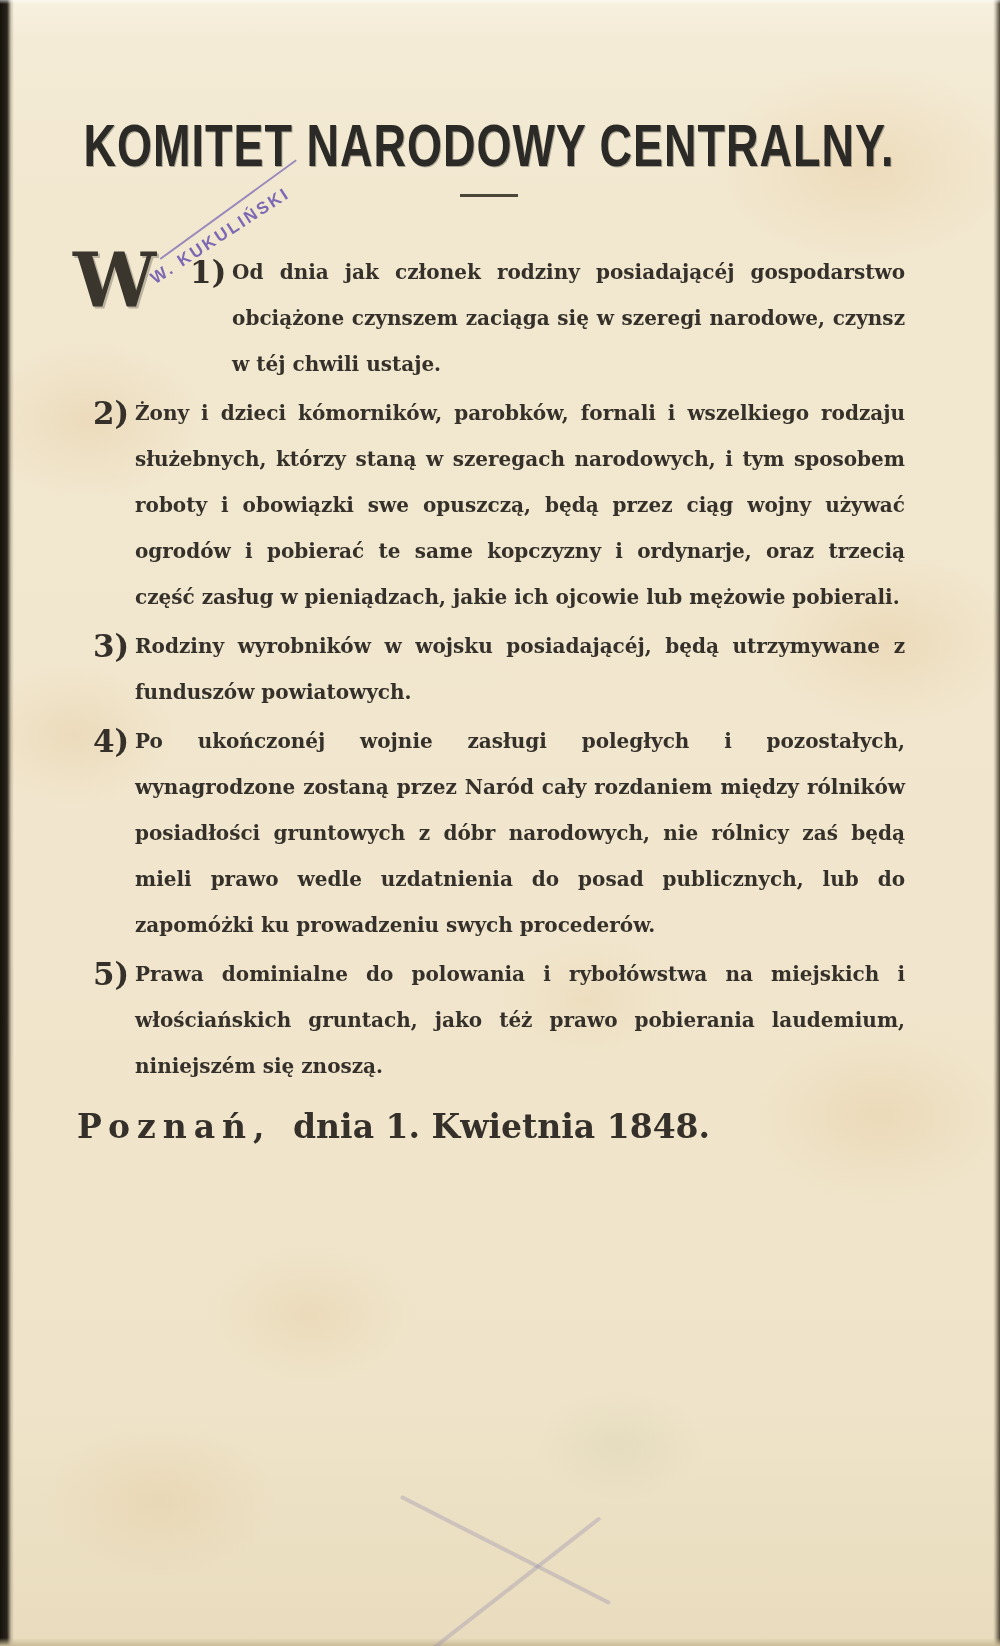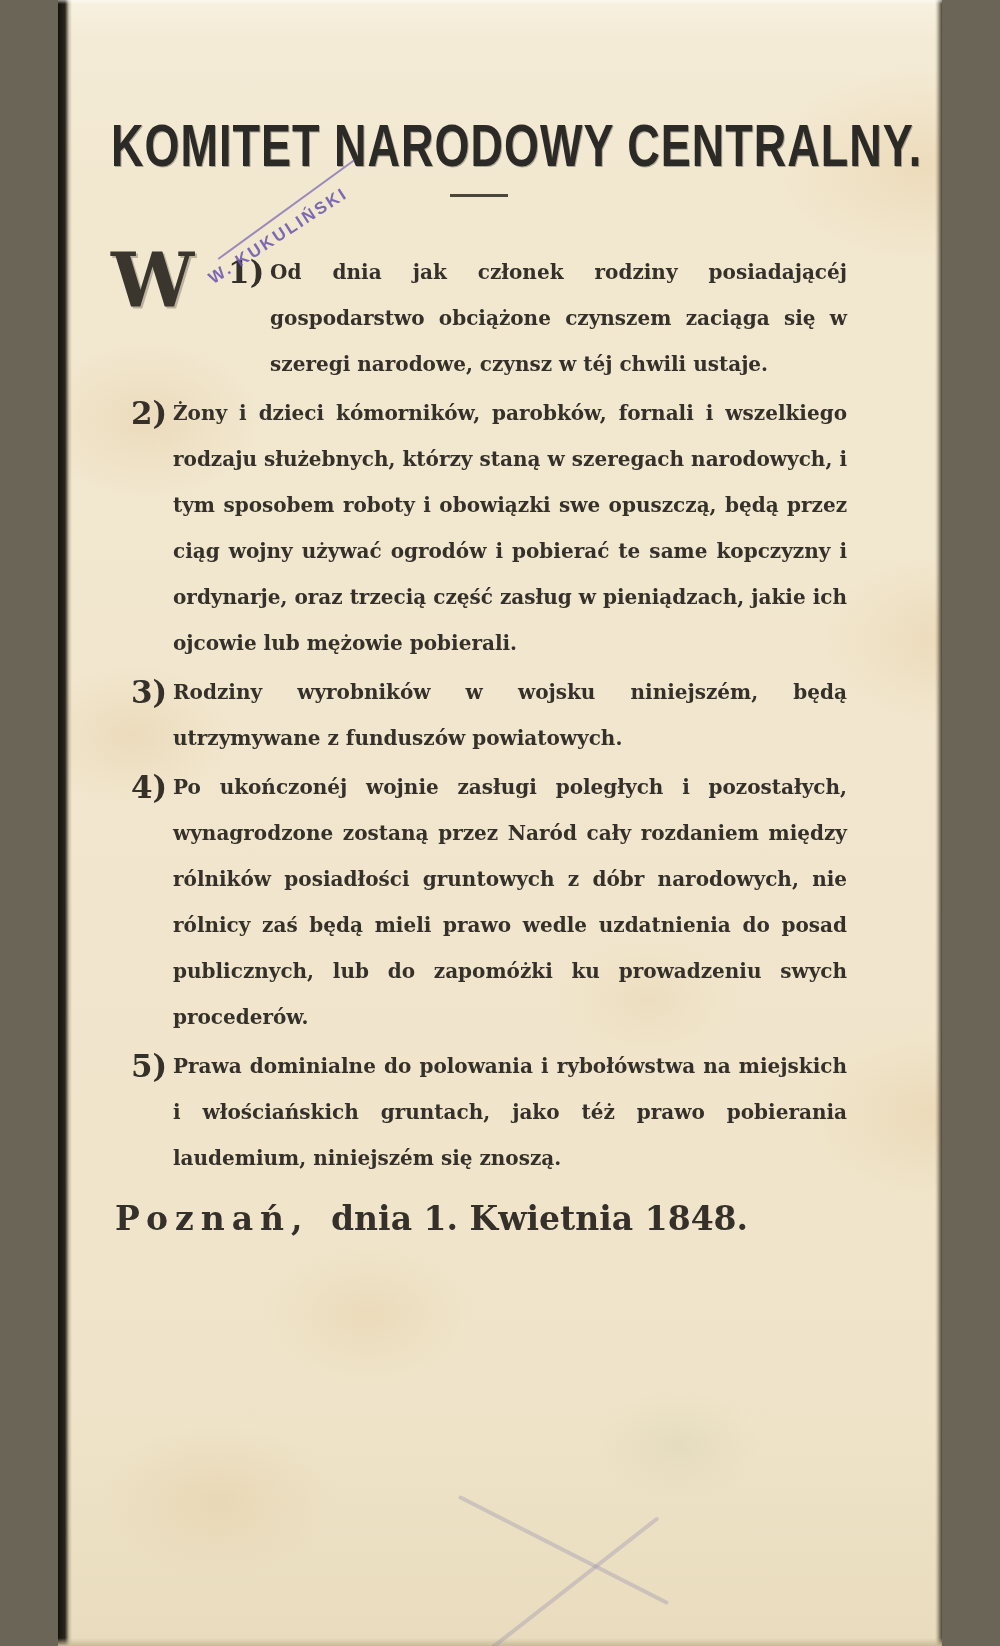--- a/index.html
+++ b/index.html
@@ -1,35 +1,35 @@
 <!DOCTYPE html>
 <html><head>
 <meta charset="utf-8">
 <style>
   html,body{margin:0;padding:0;background:#6b6557;}
   .page{
     position:relative;
-    width:884px;height:1646px;
+    width:1000px;height:1646px;
     margin:0 auto;
     background:
       radial-gradient(ellipse 220px 140px at 865px 165px, rgba(214,160,88,0.18), rgba(214,160,88,0) 70%),
       radial-gradient(ellipse 160px 110px at 90px 420px,  rgba(205,150,80,0.15), rgba(205,150,80,0) 70%),
       radial-gradient(ellipse 180px 120px at 890px 640px, rgba(210,155,85,0.16), rgba(210,155,85,0) 70%),
       radial-gradient(ellipse 140px 100px at 75px 735px,  rgba(205,150,80,0.14), rgba(205,150,80,0) 70%),
       radial-gradient(ellipse 200px 130px at 880px 1115px,rgba(210,155,85,0.15), rgba(210,155,85,0) 70%),
       radial-gradient(ellipse 150px 100px at 310px 1315px,rgba(205,150,80,0.12), rgba(205,150,80,0) 70%),
       radial-gradient(ellipse 130px 90px  at 590px 1000px,rgba(205,150,80,0.10), rgba(205,150,80,0) 70%),
       radial-gradient(ellipse 170px 110px at 160px 1500px,rgba(205,150,80,0.12), rgba(205,150,80,0) 70%),
       radial-gradient(ellipse 120px 80px  at 620px 1445px,rgba(150,160,120,0.10), rgba(150,160,120,0) 70%),
       linear-gradient(180deg,#f7f1e0 0,#f4ebd6 40px,#f2e8d0 200px,#f1e6cd 900px,#efe4c9 1400px,#e9dcbe 1646px);
     overflow:hidden;
     font-family:"DejaVu Serif","Liberation Serif",serif;
     color:#35312a;
     box-sizing:border-box;
-    padding:112px 95px 0 53px;
+    padding:112px 95px 0 73px;
   }
   .edge-left{position:absolute;left:0;top:0;width:14px;height:100%;
     background:linear-gradient(90deg,#14110c 0,#2a251c 7px,rgba(90,80,60,0.25) 11px,rgba(90,80,60,0) 14px);}
   .edge-right{position:absolute;right:0;top:0;width:7px;height:100%;
     background:linear-gradient(270deg,#4d4636 0,rgba(90,80,60,0.2) 5px,rgba(90,80,60,0) 7px);}
   .edge-bottom{position:absolute;left:0;bottom:0;width:100%;height:8px;
     background:linear-gradient(0deg,#c9bb97 0,rgba(160,145,110,0) 8px);}
   .edge-top{position:absolute;left:0;top:0;width:100%;height:4px;
     background:linear-gradient(180deg,rgba(255,255,255,0.55) 0,rgba(255,255,255,0) 4px);}
 
@@ -115,21 +115,21 @@
         <span class="txt">Od dnia jak członek rodziny posiadającéj gospodarstwo obciążone czynszem zaciąga się w szeregi narodowe, czynsz w téj chwili ustaje.</span>
       </li>
 
       <li class="item">
         <span class="num">2)</span>
         <span class="txt">Żony i dzieci kómorników, parobków, fornali i wszelkiego rodzaju służebnych, którzy staną w szeregach narodowych, i tym sposobem roboty i obowiązki swe opuszczą, będą przez ciąg wojny używać ogrodów i pobierać te same kopczyzny i ordynarje, oraz trzecią część zasług w pieniądzach, jakie ich ojcowie lub mężowie pobierali.</span>
       </li>
 
       <li class="item">
         <span class="num">3)</span>
-        <span class="txt">Rodziny wyrobników w wojsku niniejszém, będą utrzymywane z funduszów powiatowych.</span>
+        <span class="txt">Rodziny wyrobników w wojsku posiadającéj, będą utrzymywane z funduszów powiatowych.</span>
       </li>
 
       <li class="item">
         <span class="num">4)</span>
         <span class="txt">Po ukończonéj wojnie zasługi poległych i pozostałych, wynagrodzone zostaną przez Naród cały rozdaniem między rólników posiadłości gruntowych z dóbr narodowych, nie rólnicy zaś będą mieli prawo wedle uzdatnienia do posad publicznych, lub do zapomóżki ku prowadzeniu swych procederów.</span>
       </li>
 
       <li class="item">
         <span class="num">5)</span>
         <span class="txt">Prawa dominialne do polowania i rybołówstwa na miejskich i włościańskich gruntach, jako téż prawo pobierania laudemium, niniejszém się znoszą.</span>

